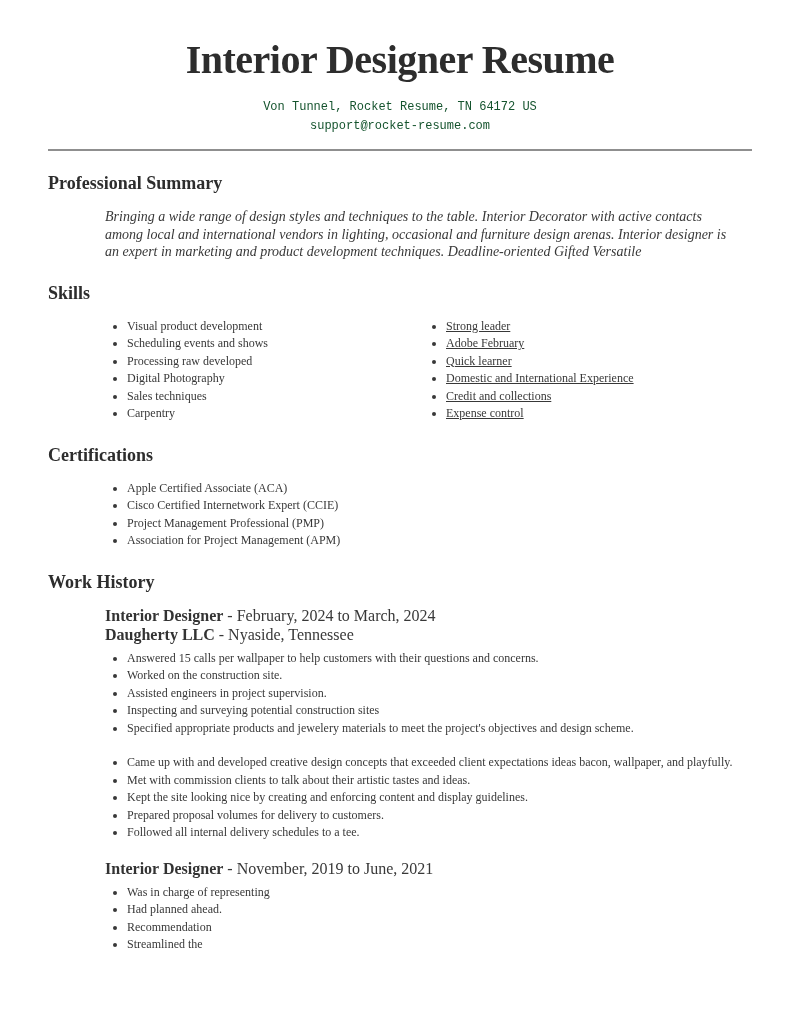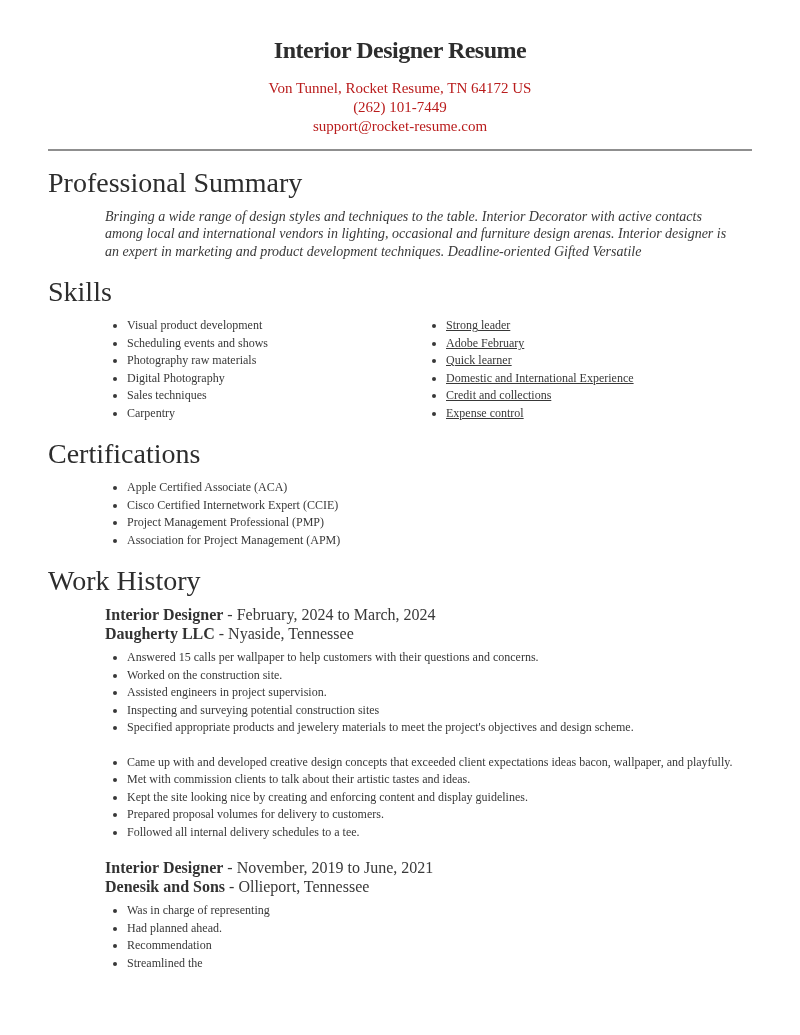--- a/index.html
+++ b/index.html
@@ -8,38 +8,38 @@
     width: 800px;
     height: 1035px;
     overflow: hidden;
     font-family: "Liberation Serif", "DejaVu Serif", serif;
     color: #383838;
   }
   .page { padding: 0 48px; }
 
   .doc-header { text-align: center; padding-top: 36px; }
   .doc-title {
-    font-size: 24px;
+    font-size: 40px;
     font-weight: 600;
     color: #2d2d2d;
     line-height: 1.2;
     letter-spacing: -0.5px;
     margin-bottom: 14px;
   }
-  .contact-line { font-size: 15px; line-height: 19px; color: #b91c1c; }
+  .contact-line { font-size: 12px; line-height: 19px; color: #14532d; font-family: Liberation Mono, monospace; }
 
   .rule {
     border: none;
     border-top: 2px solid #8f8f8f;
     margin-top: 13px;
   }
 
   .section-heading {
-    font-size: 28px;
-    font-weight: 400;
+    font-size: 18px;
+    font-weight: 700;
     color: #2d2d2d;
     line-height: 30px;
     margin: 17px 0 10px 0;
   }
 
   .summary-line {
     margin-left: 57px;
     font-size: 14px;
     line-height: 17.5px;
     white-space: nowrap;
@@ -65,41 +65,40 @@
   .work-history .section-heading { margin-bottom: 9px; }
 </style>
 </head>
 <body>
 
 <div class="page">
 
   <div class="doc-header">
     <div class="doc-title">Interior Designer Resume</div>
     <div class="contact-line">Von Tunnel, Rocket Resume, TN 64172 US</div>
-    <div class="contact-line">(262) 101-7449</div>
     <div class="contact-line">support@rocket-resume.com</div>
   </div>
 
   <hr class="rule">
 
   <div class="section">
     <h2 class="section-heading">Professional Summary</h2>
     <div class="summary-line">Bringing a wide range of design styles and techniques to the table. Interior Decorator with active contacts</div>
     <div class="summary-line">among local and international vendors in lighting, occasional and furniture design arenas. Interior designer is</div>
     <div class="summary-line">an expert in marketing and product development techniques. Deadline-oriented Gifted Versatile</div>
   </div>
 
   <div class="section">
     <h2 class="section-heading">Skills</h2>
     <div class="skills-columns">
       <div class="skills-col left">
         <ul class="bullet-list">
           <li>Visual product development</li>
           <li>Scheduling events and shows</li>
-          <li>Photography raw materials</li>
+          <li>Processing raw developed</li>
           <li>Digital Photography</li>
           <li>Sales techniques</li>
           <li>Carpentry</li>
         </ul>
       </div>
       <div class="skills-col right">
         <ul class="bullet-list">
           <li>Strong leader</li>
           <li>Adobe February</li>
           <li>Quick learner</li>
@@ -144,21 +143,20 @@
         <li>Met with commission clients to talk about their artistic tastes and ideas.</li>
         <li>Kept the site looking nice by creating and enforcing content and display guidelines.</li>
         <li>Prepared proposal volumes for delivery to customers.</li>
         <li>Followed all internal delivery schedules to a tee.</li>
       </ul>
     </div>
 
     <div class="job">
       <div class="job-header">
         <div class="job-title-line"><span class="job-bold">Interior Designer</span><span> - November, 2019 to June, 2021</span></div>
-        <div class="job-company-line"><span class="job-bold">Denesik and Sons</span><span> - Ollieport, Tennessee</span></div>
       </div>
       <ul class="bullet-list">
         <li>Was in charge of representing</li>
         <li>Had planned ahead.</li>
         <li>Recommendation</li>
         <li>Streamlined the</li>
       </ul>
     </div>
   </div>
 

